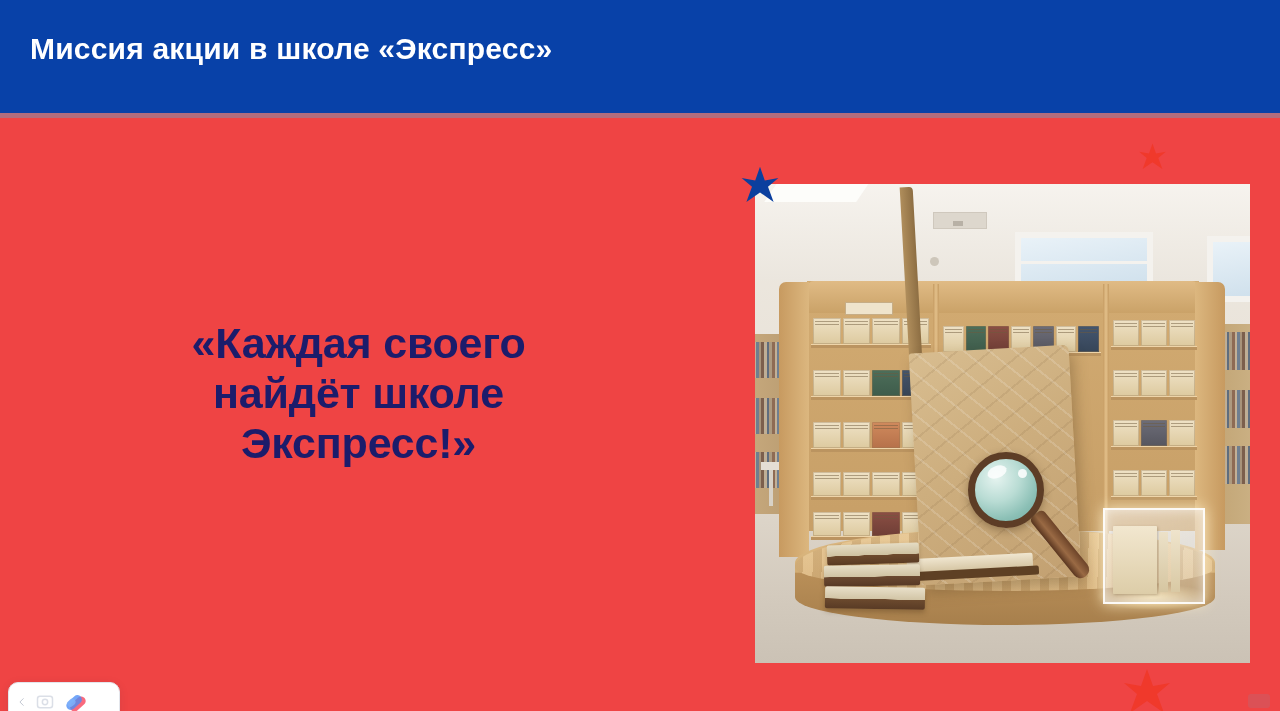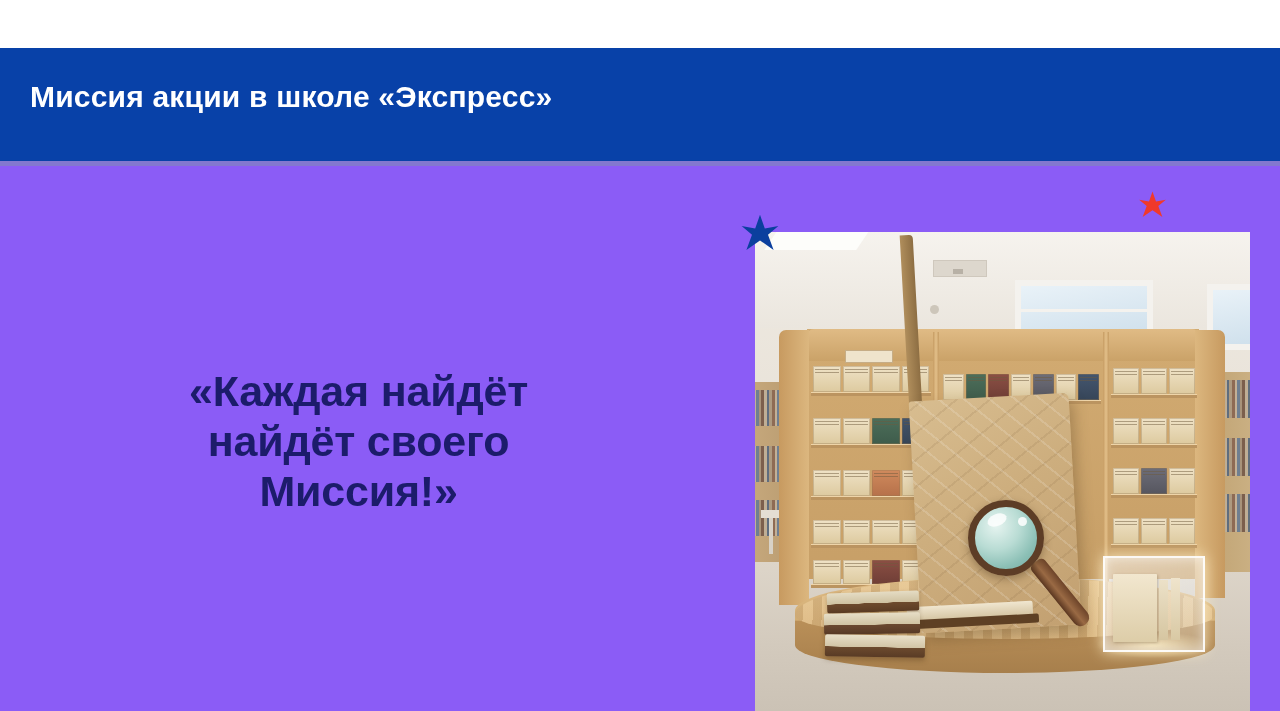--- a/index.html
+++ b/index.html
@@ -12,22 +12,21 @@
     height: 711px;
     overflow: hidden;
     font-family: "Liberation Sans", sans-serif;
     position: relative;
   }
 
   
   #slide {
     position: absolute;
     inset: 0;
-    background: #8b5cf6;
-    margin-top: 48px;
+    background: #ef4444;
   }
 
   
   #header-band {
     position: absolute;
     left: 0;
     top: 0;
     width: 1280px;
     height: 113px;
     background: #0841a8;
@@ -273,23 +272,23 @@
 </head>
 <body>
 
 <div id="slide">
 
   <div id="header-band"></div>
   <div id="header-band-underline"></div>
   <div id="slide-title">Миссия акции в школе «Экспресс»</div>
 
   <div id="quote-block">
-    <span class="qline">«Каждая найдёт</span>
-    <span class="qline">найдёт своего</span>
-    <span class="qline">Миссия!»</span>
+    <span class="qline">«Каждая своего</span>
+    <span class="qline">найдёт школе</span>
+    <span class="qline">Экспресс!»</span>
   </div>
 
   <div id="photo-frame">
     <div class="ph" id="ph-wall"></div>
     <div class="ph" id="ph-ceiling"></div>
     <div class="ph" id="ph-ceil-light"></div>
     <div class="ph" id="ph-ceil-vent"></div>
     <div class="ph" id="ph-ceil-vent2"></div>
     <div class="ph" id="ph-smoke"></div>
     <div class="ph" id="ph-floor"></div>

